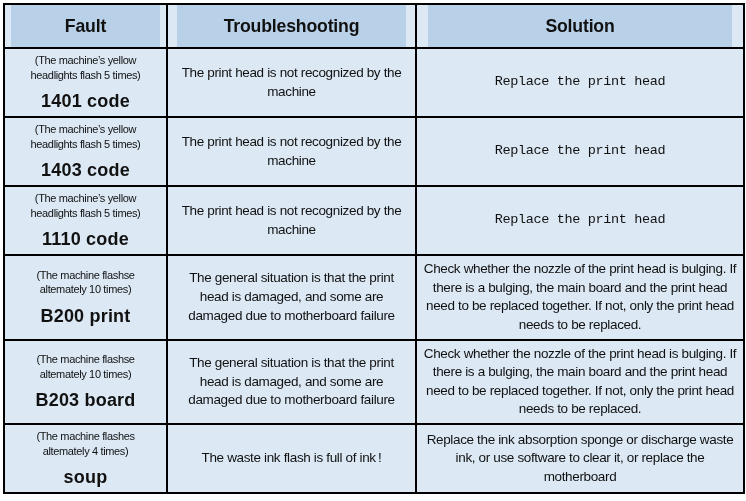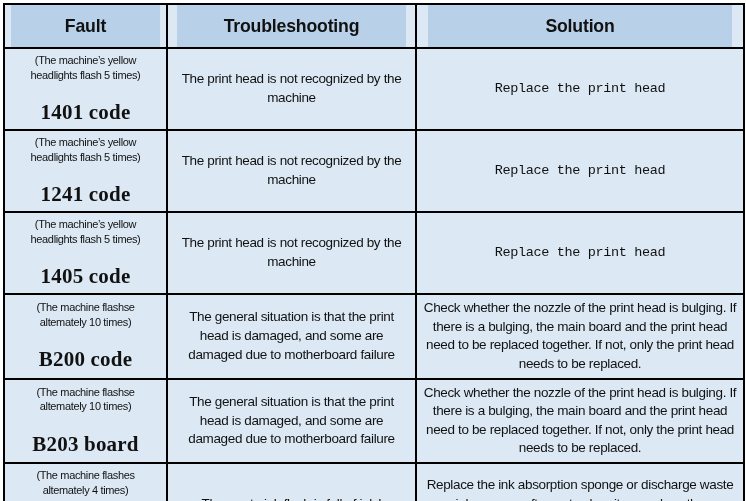--- a/index.html
+++ b/index.html
@@ -66,24 +66,24 @@
   .fault-desc {
     display: block;
     font-family: "Liberation Sans", sans-serif;
     font-size: 11px;
     line-height: 1.32;
     letter-spacing: -0.35px;
     white-space: pre-line;
   }
   .fault-code {
     display: block;
-    margin-top: 18px;
-    font-family: Liberation Serif, serif;
+    margin-top: 9px;
+    font-family: Liberation Sans, sans-serif;
     font-weight: bold;
-    font-size: 21px;
+    font-size: 18px;
     letter-spacing: 0.2px;
   }
 
   
   td.cell-trouble .cell-text,
   td.cell-solution .cell-text {
     display: block;
     font-family: "Liberation Sans", sans-serif;
     font-size: 13.5px;
     line-height: 1.38;
@@ -124,47 +124,47 @@
             <span class="cell-text">The print head is not recognized by the machine</span>
           </td>
           <td class="cell-solution">
             <span class="cell-text">Replace the print head</span>
           </td>
         </tr>
         <tr class="row-short">
           <td class="cell-fault">
             <span class="fault-desc">(The machine’s yellow
 headlights flash 5 times)</span>
-            <span class="fault-code">1241 code</span>
+            <span class="fault-code">1403 code</span>
           </td>
           <td class="cell-trouble">
             <span class="cell-text">The print head is not recognized by the machine</span>
           </td>
           <td class="cell-solution">
             <span class="cell-text">Replace the print head</span>
           </td>
         </tr>
         <tr class="row-short">
           <td class="cell-fault">
             <span class="fault-desc">(The machine’s yellow
 headlights flash 5 times)</span>
-            <span class="fault-code">1405 code</span>
+            <span class="fault-code">1110 code</span>
           </td>
           <td class="cell-trouble">
             <span class="cell-text">The print head is not recognized by the machine</span>
           </td>
           <td class="cell-solution">
             <span class="cell-text">Replace the print head</span>
           </td>
         </tr>
         <tr>
           <td class="cell-fault">
             <span class="fault-desc">(The machine flashse
 altemately 10 times)</span>
-            <span class="fault-code">B200 code</span>
+            <span class="fault-code">B200 print</span>
           </td>
           <td class="cell-trouble">
             <span class="cell-text">The general situation is that the print head is damaged, and some are damaged due to motherboard failure</span>
           </td>
           <td class="cell-solution">
             <span class="cell-text">Check whether the nozzle of the print head is bulging. If there is a bulging, the main board and the print head need to be replaced together. If not, only the print head needs to be replaced.</span>
           </td>
         </tr>
         <tr>
           <td class="cell-fault">

